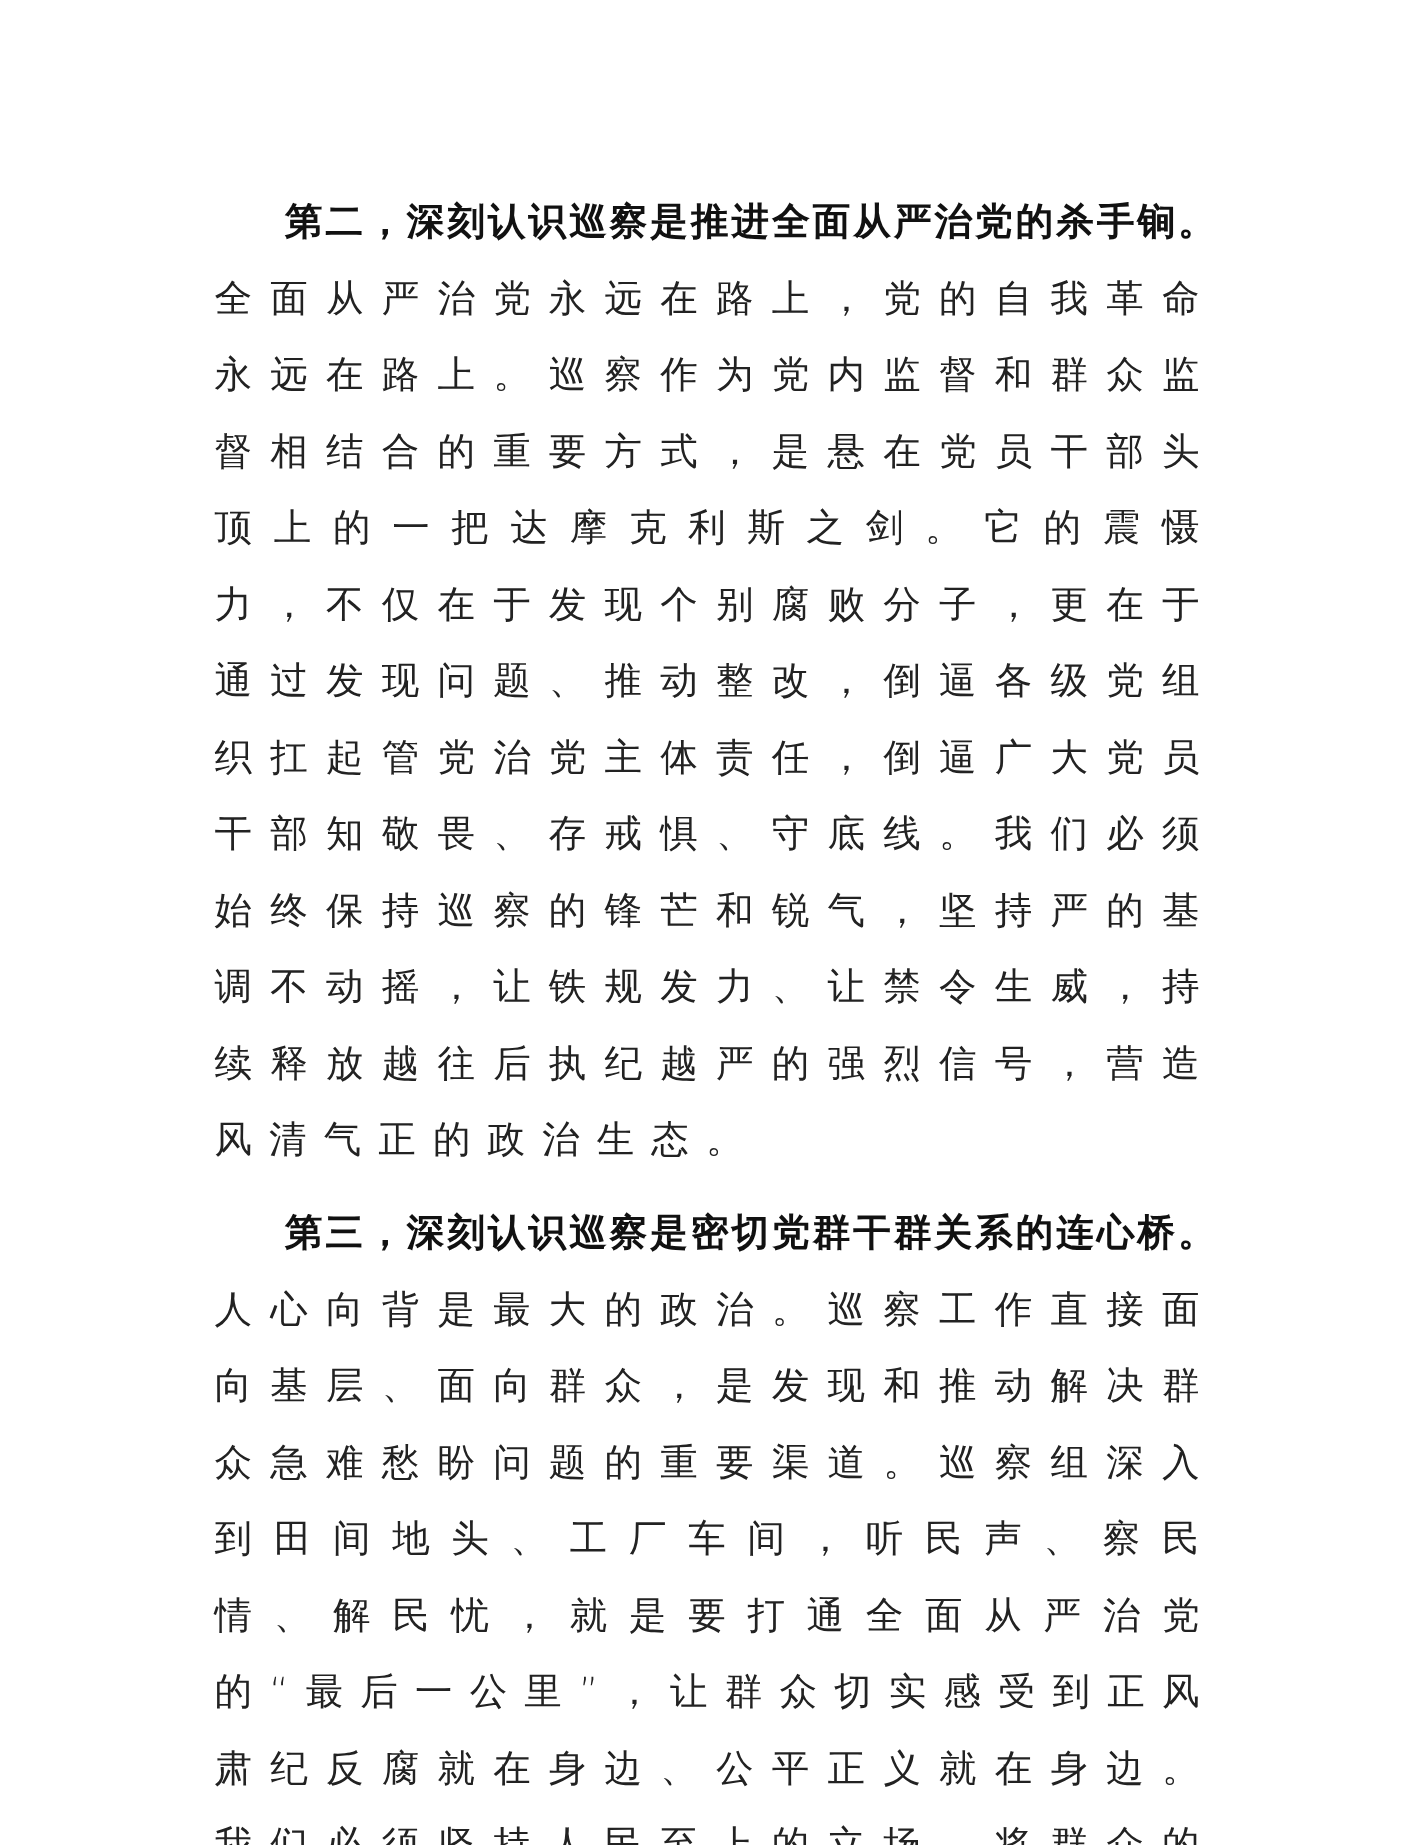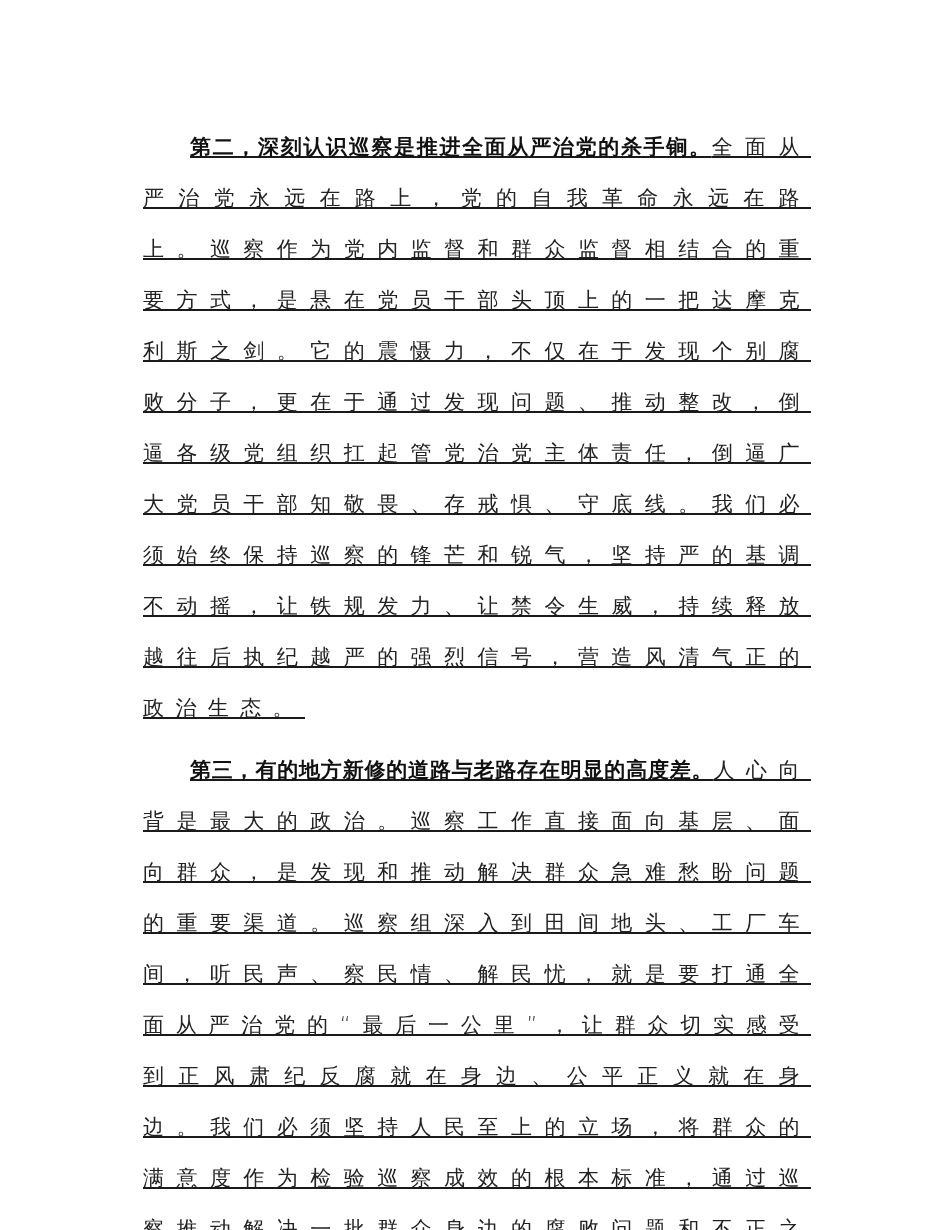--- a/index.html
+++ b/index.html
@@ -16,40 +16,39 @@
     color: #1a1a1a;
   }
   .page {
     position: absolute;
     left: 143px;
     top: 122px;
     width: 668px;
   }
   .para {
     margin: 0;
-    font-size: 21px;
+    font-size: 25px;
     line-height: 51px;
     letter-spacing: 11.4px;
     text-indent: 47px;
     text-align: justify;
     word-break: break-all;
     font-weight: 300;
-    text-decoration: underline;
   }
   .para + .para {
     margin-top: 11px;
   }
   .lead {
     font-weight: bold;
     letter-spacing: 0.6px;
     color: #111;
   }
   .body-text {
     color: #222;
   }
 </style>
 </head>
 <body>
 
 <div class="page">
   <p class="para"><span class="lead">第二，深刻认识巡察是推进全面从严治党的杀手锏。</span><span class="body-text">全面从严治党永远在路上，党的自我革命永远在路上。巡察作为党内监督和群众监督相结合的重要方式，是悬在党员干部头顶上的一把达摩克利斯之剑。它的震慑力，不仅在于发现个别腐败分子，更在于通过发现问题、推动整改，倒逼各级党组织扛起管党治党主体责任，倒逼广大党员干部知敬畏、存戒惧、守底线。我们必须始终保持巡察的锋芒和锐气，坚持严的基调不动摇，让铁规发力、让禁令生威，持续释放越往后执纪越严的强烈信号，营造风清气正的政治生态。</span></p>
-  <p class="para"><span class="lead">第三，有的地方新修的道路与老路存在明显的高度差。</span><span class="body-text">人心向背是最大的政治。巡察工作直接面向基层、面向群众，是发现和推动解决群众急难愁盼问题的重要渠道。巡察组深入到田间地头、工厂车间，听民声、察民情、解民忧，就是要打通全面从严治党的“最后一公里”，让群众切实感受到正风肃纪反腐就在身边、公平正义就在身边。我们必须坚持人民至上的立场，将群众的满意度作为检验巡察成效的根本标准，通过巡察推动解决一批群众身边的腐败问题和不正之风，以实际行动赢得民心、厚植党的执政根基。比如，有的地方新修的道路与老路存在明显的高度差，给群众出行带来极大不便，这样的“小</span></p>
+  <p class="para"><span class="lead">第三，深刻认识巡察是密切党群干群关系的连心桥。</span><span class="body-text">人心向背是最大的政治。巡察工作直接面向基层、面向群众，是发现和推动解决群众急难愁盼问题的重要渠道。巡察组深入到田间地头、工厂车间，听民声、察民情、解民忧，就是要打通全面从严治党的“最后一公里”，让群众切实感受到正风肃纪反腐就在身边、公平正义就在身边。我们必须坚持人民至上的立场，将群众的满意度作为检验巡察成效的根本标准，通过巡察推动解决一批群众身边的腐败问题和不正之风，以实际行动赢得民心、厚植党的执政根基。比如，有的地方新修的道路与老路存在明显的高度差，给群众出行带来极大不便，这样的“小</span></p>
 </div>
 
 </body></html>

